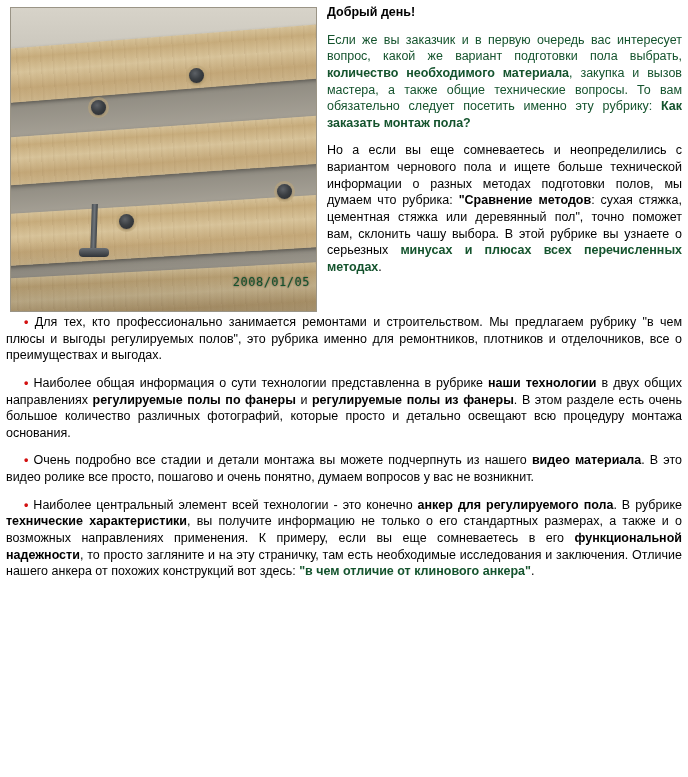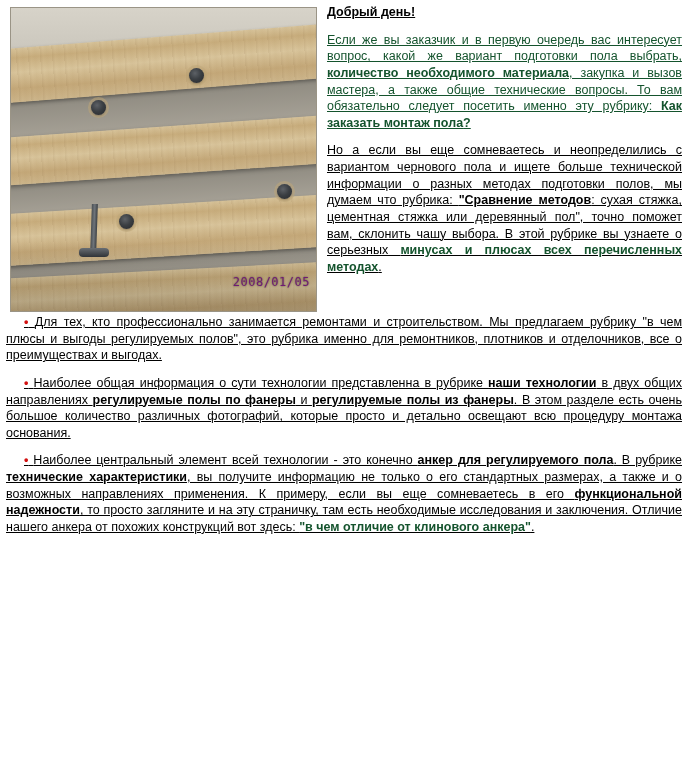--- a/index.html
+++ b/index.html
@@ -86,30 +86,29 @@
     border-radius: 4px;
     background: linear-gradient(180deg,#6b7075,#31353a);
   }
   .photo .shadow {
     position:absolute; left:0; bottom:0; width:100%; height:70px;
     background: linear-gradient(180deg, rgba(0,0,0,0) 0%, rgba(0,0,0,0.18) 100%);
   }
   .photo .timestamp {
     position:absolute;
     right:6px; bottom:20px;
-    color:#701a75;
+    color:#14532d;
     font-family: "DejaVu Sans Mono", monospace;
     font-size: 12px;
     letter-spacing: .5px;
     text-shadow: 0 0 2px rgba(0,0,0,.6);
   }
   p {
     margin: 0 0 11px 0;
     text-align: justify;
-    text-decoration: underline;
   }
   .intro-title { margin-bottom: 11px; }
   b { font-weight: bold; }
   .red { color: #14532d; }
   .bullet-para {
     margin: 0 0 11px 0;
     text-indent: 18px;
     text-align: justify;
   }
   .bullet-para .dot {
@@ -164,19 +163,23 @@
   <p class="bullet-para">
     <span class="dot">•</span>
     <span>Для тех, кто профессионально занимается ремонтами и строительством. Мы предлагаем рубрику "в чем плюсы и выгоды регулируемых полов", это рубрика именно для ремонтников, плотников и отделочников, все о преимуществах и выгодах.</span>
   </p>
 
   <p class="bullet-para">
     <span class="dot">•</span>
     <span>Наиболее общая информация о сути технологии представленна в рубрике </span><b>наши технологии</b><span> в двух общих направлениях </span><b>регулируемые полы по фанеры</b><span> и </span><b>регулируемые полы из фанеры</b><span>. В этом разделе есть очень большое количество различных фотографий, которые просто и детально освещают всю процедуру монтажа основания.</span>
   </p>
 
+  <p class="bullet-para">
+    <span class="dot">•</span>
+    <span>Очень подробно все стадии и детали монтажа вы можете подчерпнуть из нашего </span><b>видео материала</b><span>. В это видео ролике все просто, пошагово и очень понятно, думаем вопросов у вас не возникнит.</span>
+  </p>
 
   <p class="bullet-para">
     <span class="dot">•</span>
     <span>Наиболее центральный элемент всей технологии - это конечно </span><b>анкер для регулируемого пола</b><span>. В рубрике </span><b>технические характеристики</b><span>, вы получите информацию не только о его стандартных размерах, а также и о возможных направлениях применения. К примеру, если вы еще сомневаетесь в его </span><b>функциональной надежности</b><span>, то просто загляните и на эту страничку, там есть необходимые исследования и заключения. Отличие нашего анкера от похожих конструкций вот здесь: </span><b class="red">"в чем отличие от клинового анкера"</b><span>.</span>
   </p>
 
 </div>
 
 </body></html>

